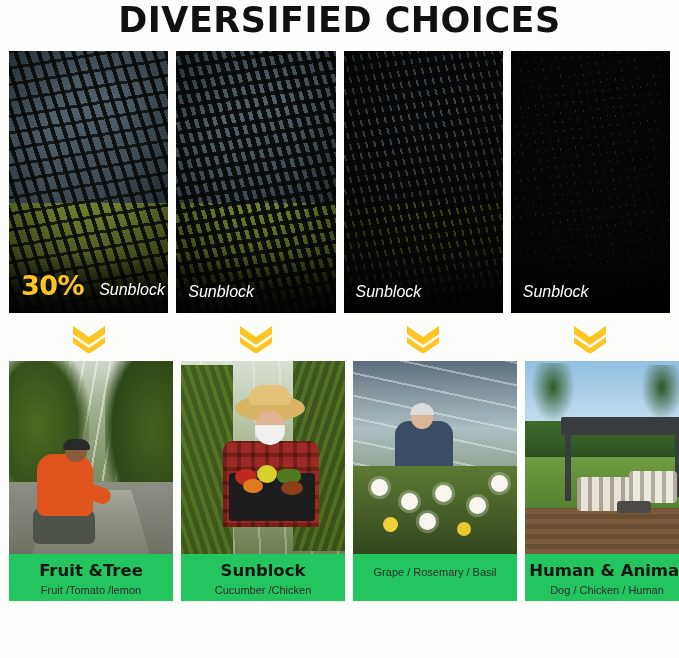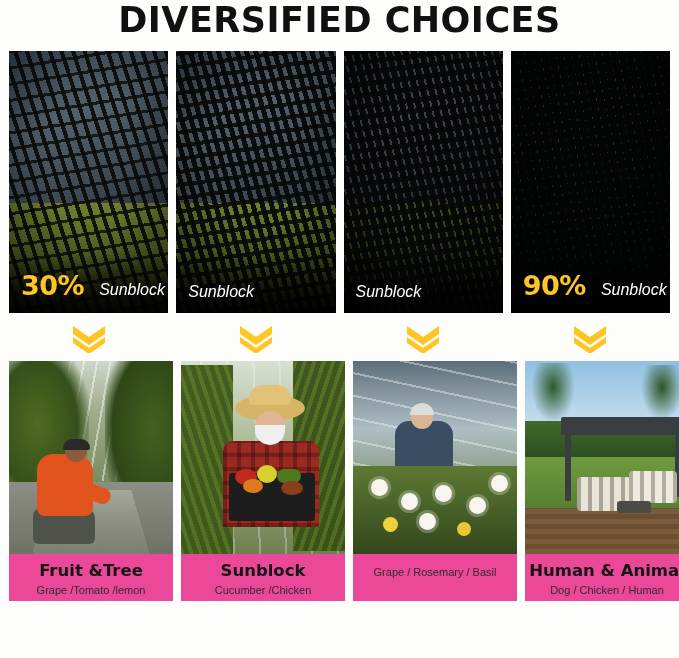--- a/index.html
+++ b/index.html
@@ -172,21 +172,21 @@
     width: 164px;
     background: #ffffff;
   }
   .use-photo {
     width: 164px;
     height: 193px;
     position: relative;
     overflow: hidden;
   }
   .use-cap {
-    background: #ec4899;
+    background: #22c55e;
     text-align: center;
     padding: 8px 2px 9px 2px;
     height: 47px;
     box-sizing: border-box;
   }
   .use-title {
     font-size: 16.5px;
     font-weight: bold;
     color: #161616;
     font-family: "DejaVu Sans", sans-serif;
@@ -336,21 +336,20 @@
 
     <div class="sun-card">
       <div class="mesh m90">
         <div class="sky"></div>
           <div class="ground"></div>
           <div class="weave"></div>
         <div class="vig"></div>
           <div class="bottomfade"></div>
       </div>
       <div class="sun-label">
-        <span class="sun-pct">90%</span>
         <span class="sun-word">Sunblock</span>
       </div>
     </div>
 
   </div>
 
   <div class="arrow-row">
     <div class="arrow-cell">
       <span class="chev">
         <svg width="40" height="30" viewBox="0 0 40 30">
@@ -396,21 +395,21 @@
         <div class="floor"></div>
           <div class="path"></div>
         <div class="person-legs"></div>
           <div class="person-body"></div>
           <div class="person-arm"></div>
         <div class="person-head"></div>
           <div class="person-cap"></div>
       </div>
       <div class="use-cap">
         <div class="use-title">Fruit &amp;Tree</div>
-        <div class="use-sub">Grape /Tomato /lemon</div>
+        <div class="use-sub">Fruit /Tomato /lemon</div>
       </div>
     </div>
 
     <div class="use-card">
       <div class="use-photo p2">
         <div class="bg"></div>
           <div class="rails"></div>
           <div class="cornL"></div>
           <div class="cornR"></div>
         <div class="shirt"></div>

